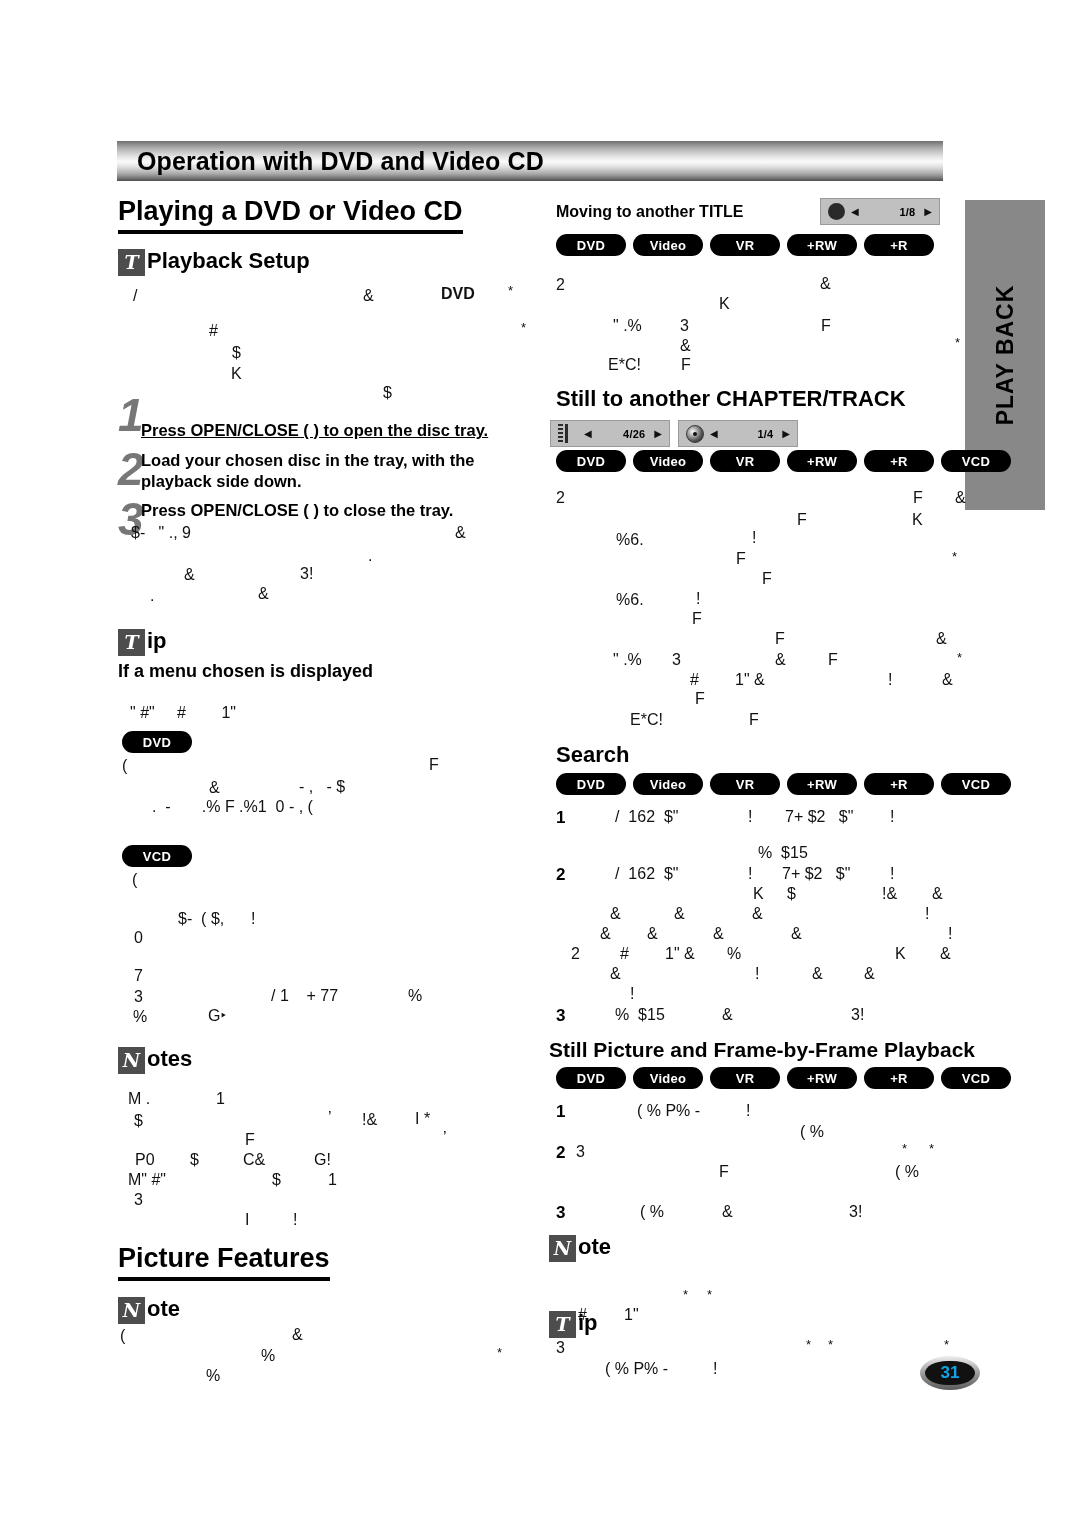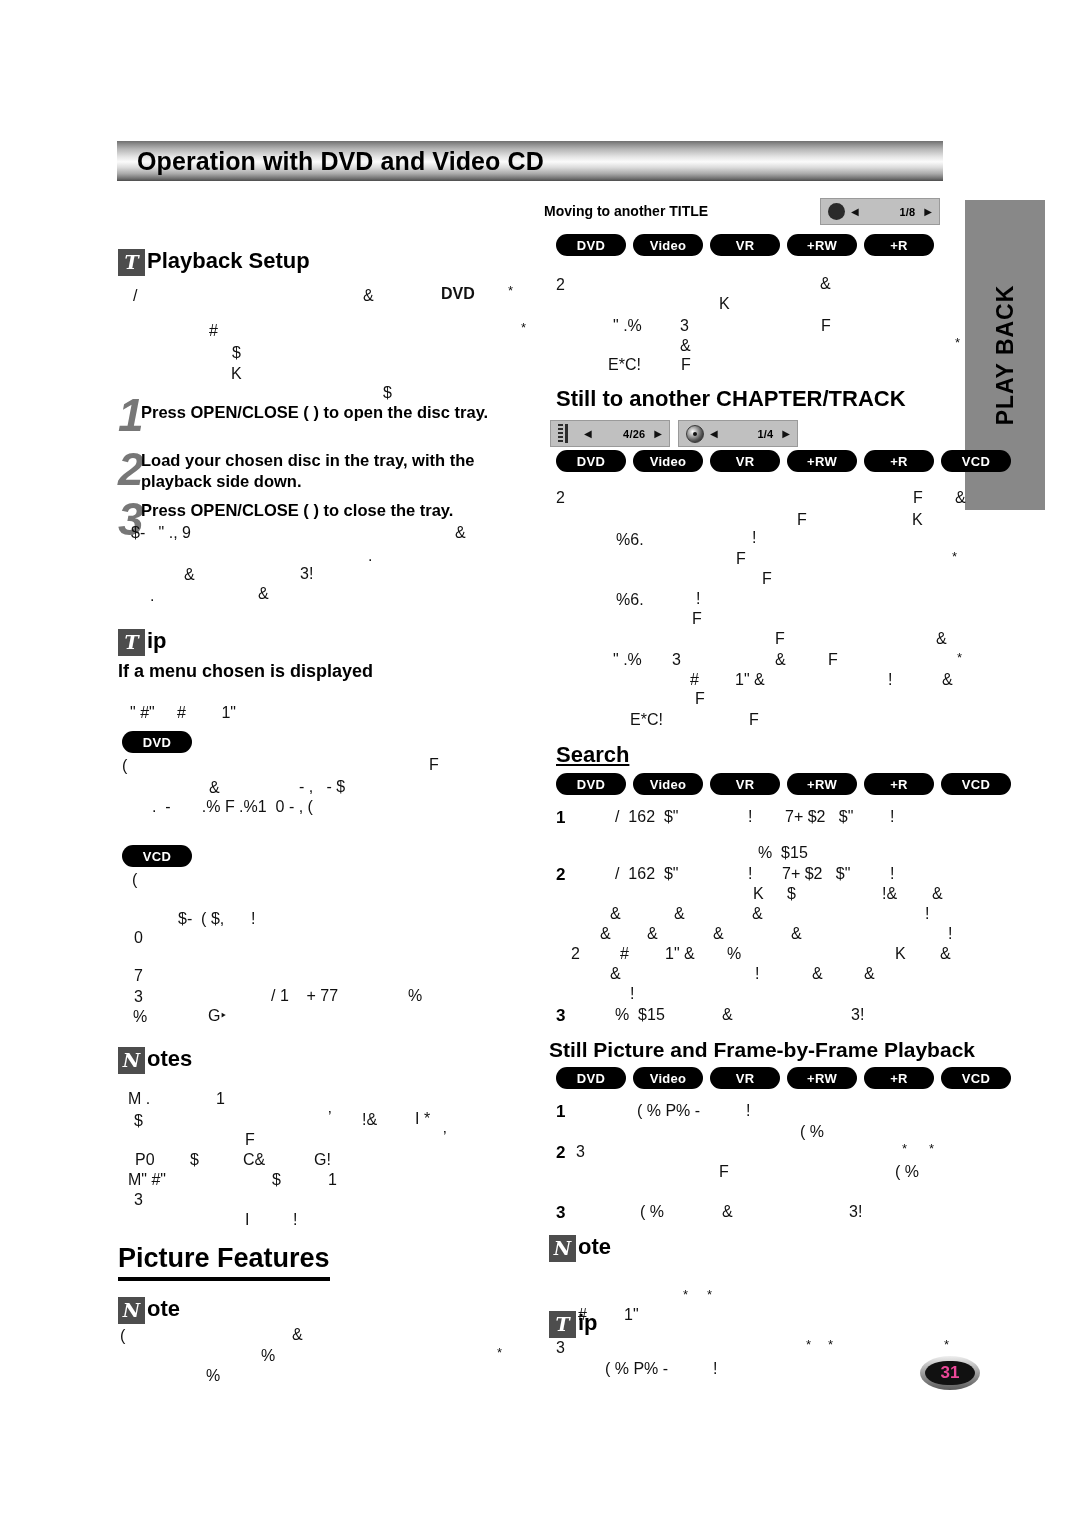--- a/index.html
+++ b/index.html
@@ -107,44 +107,45 @@
     position:absolute;left:920px;top:1356px;width:60px;height:34px;
   }
   .pagenum .outer{
     position:absolute;inset:0;border-radius:30px/17px;
     background:linear-gradient(to bottom,#efefef 0%,#bdbdbd 30%,#8f8f8f 60%,#5a5a5a 100%);
   }
   .pagenum .inner{
     position:absolute;left:5px;top:5px;right:5px;bottom:5px;
     border-radius:26px/14px;background:#111;
     display:flex;align-items:center;justify-content:center;
-    color:#ec4899;font-size:17px;font-weight:bold;
+    color:#0ea5e9;font-size:17px;font-weight:bold;
   }
 </style>
 </head>
 <body>
 
 <div class="page">
 
   <div class="banner">
     <div class="banner-title">Operation with DVD and Video CD</div>
   </div>
 
   <div class="sidetab">
     <span>PLAY BACK</span>
   </div>
 
+  <div class="h2" style="left:118px;top:196px;">Playing a DVD or Video CD</div>
 
   <div class="marker" style="left:118px;top:248px;">
     <div class="glyph">T</div>
     <div class="word">Playback Setup</div>
   </div>
 
   <div class="stepnum" style="left:118px;top:392px;">1</div>
-  <div class="steptext" style="left:141px;top:402px;width:400px;">Press OPEN/CLOSE (   ) to open the disc tray.</div>
+  <div class="steptext" style="left:141px;top:420px;width:400px;text-decoration:underline;">Press OPEN/CLOSE (   ) to open the disc tray.</div>
 
   <div class="stepnum" style="left:118px;top:446px;">2</div>
   <div class="steptext" style="left:141px;top:450px;width:400px;white-space:pre-line;">Load your chosen disc in the tray, with the
 playback side down.</div>
 
   <div class="stepnum" style="left:118px;top:496px;">3</div>
   <div class="steptext" style="left:141px;top:500px;width:400px;">Press OPEN/CLOSE (   ) to close the tray.</div>
 
   <div class="marker" style="left:118px;top:628px;">
     <div class="glyph">T</div>
@@ -165,21 +166,21 @@
     <div class="word">otes</div>
   </div>
 
   <div class="h2" style="left:118px;top:1243px;">Picture Features</div>
 
   <div class="marker" style="left:118px;top:1296px;">
     <div class="glyph">N</div>
     <div class="word">ote</div>
   </div>
 
-  <div class="h3" style="left:544px;top:203px;font-size:14px;">Moving to another TITLE</div>
+  <div class="h3" style="left:556px;top:203px;font-size:16px;">Moving to another TITLE</div>
 
   <div class="osd" style="left:820px;top:198px;width:120px;">
     <span class="disc-dot"></span>
     <span class="arrow">◀</span>
     <span class="num">1/8</span>
     <span class="arrow">▶</span>
   </div>
 
   <div class="badges" style="left:556px;top:234px;">
     <div class="badge">DVD</div>
@@ -210,21 +211,21 @@
 
   <div class="badges" style="left:556px;top:450px;">
     <div class="badge">DVD</div>
     <div class="badge">Video</div>
     <div class="badge">VR</div>
     <div class="badge">+RW</div>
     <div class="badge">+R</div>
     <div class="badge">VCD</div>
   </div>
 
-  <div class="h3" style="left:556px;top:742px;font-size:22px;text-decoration:underline;">Search</div>
+  <div class="h3" style="left:556px;top:742px;font-size:22px;">Search</div>
 
   <div class="badges" style="left:556px;top:773px;">
     <div class="badge">DVD</div>
     <div class="badge">Video</div>
     <div class="badge">VR</div>
     <div class="badge">+RW</div>
     <div class="badge">+R</div>
     <div class="badge">VCD</div>
   </div>
 

